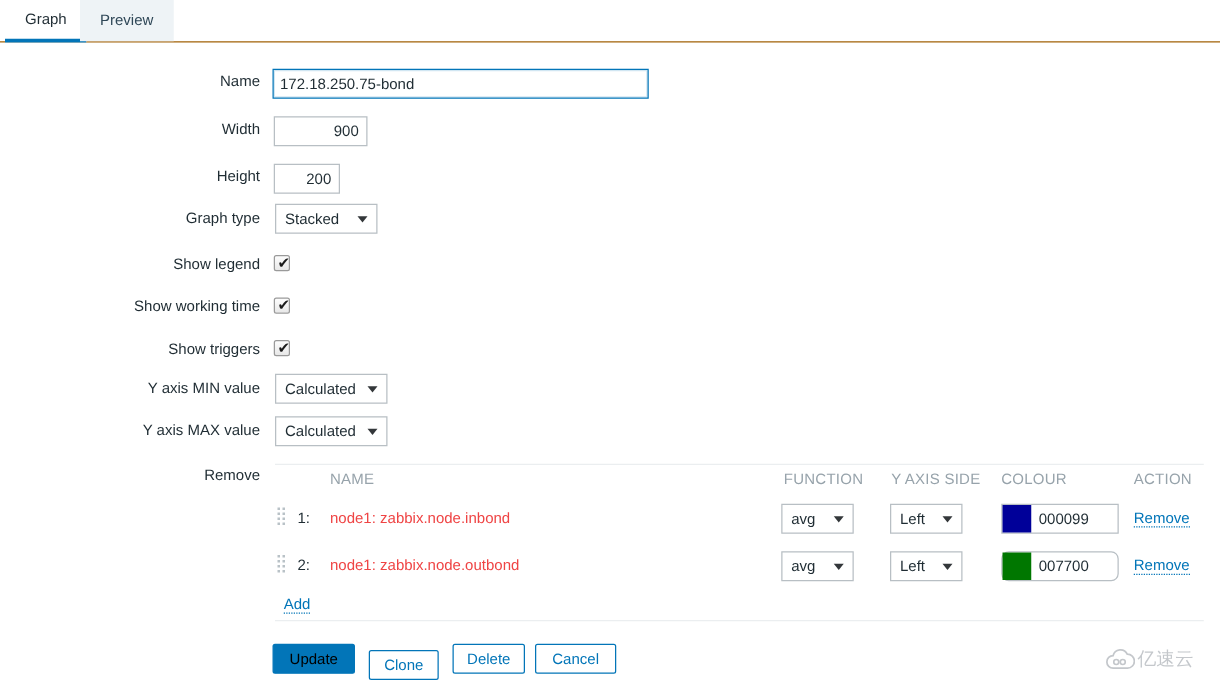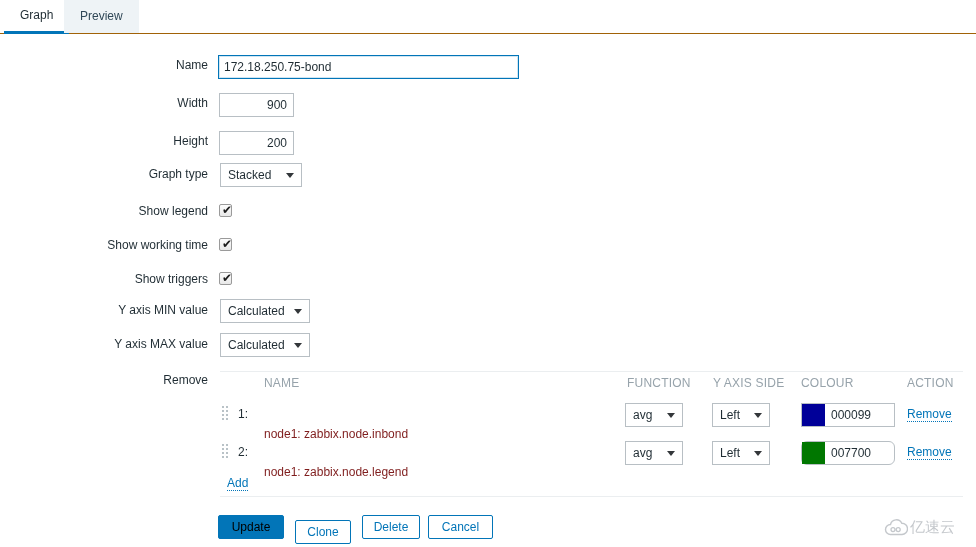--- a/index.html
+++ b/index.html
@@ -191,25 +191,24 @@
     top: 0;
     font-size: 12px;
     color: #1f2c33;
     white-space: nowrap;
   }
   .item-link {
     position: absolute;
     left: 44px;
     top: 0;
     font-size: 12px;
-    color: #7f1d1d;
+    color: #ef4444;
     text-decoration: none;
     white-space: nowrap;
     cursor: pointer;
-    margin-top: 20px;
   }
 
   .colour-box {
     position: absolute;
     box-sizing: border-box;
     width: 94px;
     height: 24px;
     border: 1px solid #b8bfc4;
     background: #ffffff;
   }
@@ -306,21 +305,21 @@
     <input class="txt focused" style="left: 218px; top: 0px; width: 301px;" value="172.18.250.75-bond">
   </div>
 
   <div class="row" style="top:59px;">
     <div class="lbl" style="top:3px;">Width</div>
     <input class="txt num" style="left: 219px; top: 0px; width: 75px;" value="900">
   </div>
 
   <div class="row" style="top:97px;">
     <div class="lbl" style="top:3px;">Height</div>
-    <input class="txt num" style="left: 219px; top: 0px; width: 75px;" value="200">
+    <input class="txt num" style="left: 219px; top: 0px; width: 53px;" value="200">
   </div>
 
   <div class="row" style="top:129px;">
     <div class="lbl" style="top:4px;">Graph type</div>
     <div class="sel" style="left:220px; top:0; width:82px;">
       <span class="sel-txt">Stacked</span>
       <span class="arrow"></span>
     </div>
   </div>
 
@@ -411,21 +410,21 @@
       <i style="left:0; top:0;"></i>
         <i style="left:4px; top:0;"></i>
       <i style="left:0; top:4px;"></i>
         <i style="left:4px; top:4px;"></i>
       <i style="left:0; top:8px;"></i>
         <i style="left:4px; top:8px;"></i>
       <i style="left:0; top:12px;"></i>
         <i style="left:4px; top:12px;"></i>
     </div>
     <div class="idx" style="top:11px;">2:</div>
-    <a class="item-link" style="top:11px;">node1: zabbix.node.legend</a>
+    <a class="item-link" style="top:11px;">node1: zabbix.node.outbond</a>
 
     <div class="sel" style="left:405px; top:7px; width:58px;">
       <span class="sel-txt">avg</span>
       <span class="arrow"></span>
     </div>
 
     <div class="sel" style="left:492px; top:7px; width:58px;">
       <span class="sel-txt">Left</span>
       <span class="arrow"></span>
     </div>

